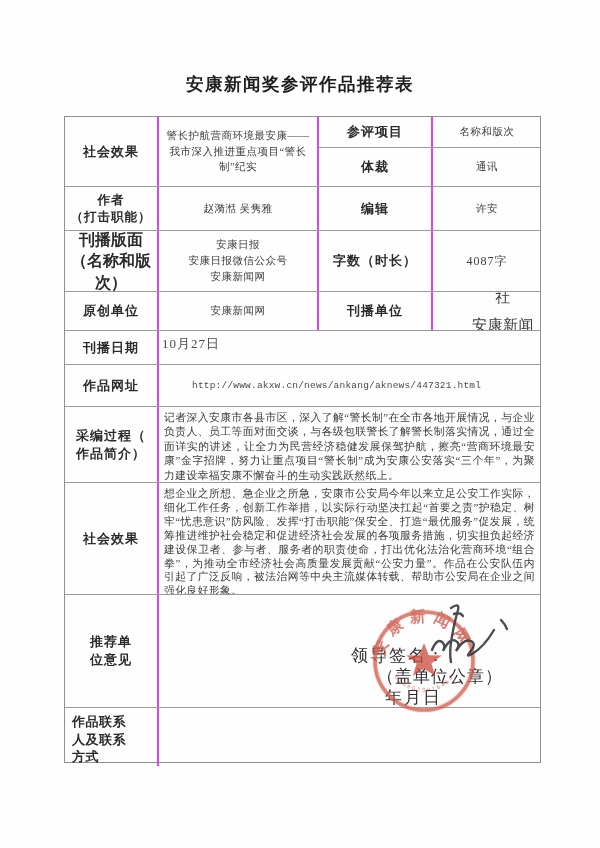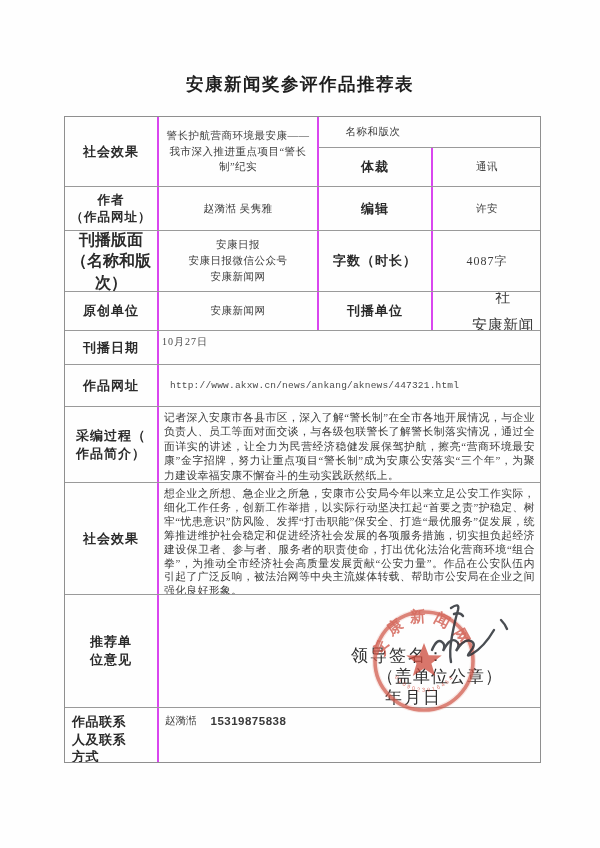--- a/index.html
+++ b/index.html
@@ -36,21 +36,21 @@
     font-size:10.8px;color:#3a3a3a;text-align:justify;letter-spacing:0.4px;
   }
   .para-inner{padding:3px 5px 0 5px;line-height:14.4px;}
   .tight{line-height:13.9px;}
   .url-cell{justify-content:flex-start;}
   .url-text{
     font-family:"Liberation Mono",monospace;font-size:9.5px;color:#4a4a4a;
     padding-left:11px;letter-spacing:0.2px;
   }
   .date-cell{align-items:flex-start;justify-content:flex-start;}
-  .date-text{font-size:10px;color:#4a4a4a;padding:4px 0 0 3px;letter-spacing:1px;}
+  .date-text{font-size:13px;color:#4a4a4a;padding:4px 0 0 3px;letter-spacing:1px;}
   .contact-cell{align-items:flex-start;justify-content:flex-start;}
   .contact-inner{padding:6px 0 0 6px;display:flex;gap:14px;align-items:center;}
   .contact-name{font-size:10.5px;color:#444;}
   .contact-phone{font-family:"Liberation Sans",sans-serif;font-weight:700;font-size:11.5px;color:#3a3a3a;letter-spacing:0.5px;}
   .narrow-lbl{max-width:52px;}
   .contact-lbl{max-width:62px;text-align:left;letter-spacing:0.5px;}
   .opinion-cell{position:relative;}
   .sign-block{
     position:absolute;left:192px;top:50px;
     font-size:17px;color:#2f2f2f;letter-spacing:2px;line-height:21px;
@@ -70,39 +70,42 @@
 
   <div class="row" style="height:70px;">
     <div class="cell colA">
         <span class="lbl">社会效果</span>
       </div>
     <div class="cell colB">
         <span class="val" style="padding:0 6px;">警长护航营商环境最安康——我市深入推进重点项目“警长制”纪实</span>
       </div>
     <div style="display:flex;flex-direction:column;width:222px;flex:none;">
       <div class="row" style="height:31px;border-bottom:1px solid #9a9a9a;">
+        <div class="cell colC">
+            <span class="lbl">参评项目</span>
+          </div>
         <div class="cell colD">
             <span class="val">名称和版次</span>
           </div>
       </div>
       <div class="row" style="height:39px;border-bottom:none;">
         <div class="cell colC">
             <span class="lbl">体裁</span>
           </div>
         <div class="cell colD">
             <span class="val">通讯</span>
           </div>
       </div>
     </div>
   </div>
 
   <div class="row" style="height:44px;">
     <div class="cell colA">
         <span class="lbl" style="font-size:12.5px;">作者
-（作品网址）</span>
+（打击职能）</span>
       </div>
     <div class="cell colB">
         <span class="val">赵漪湉 吴隽雅</span>
       </div>
     <div class="cell colC">
         <span class="lbl">编辑</span>
       </div>
     <div class="cell colD">
         <span class="val">许安</span>
       </div>
@@ -144,21 +147,21 @@
 
   <div class="row" style="height:34px;">
     <div class="cell colA">
         <span class="lbl">刊播日期</span>
       </div>
     <div class="cell date-cell" style="flex:1;">
         <span class="date-text">10月27日</span>
       </div>
   </div>
 
-  <div class="row" style="height:42px;">
+  <div class="row" style="height:42px;gap:22px;">
     <div class="cell colA">
         <span class="lbl">作品网址</span>
       </div>
     <div class="cell url-cell" style="flex:1;">
         <span class="url-text">http://www.akxw.cn/news/ankang/aknews/447321.html</span>
       </div>
   </div>
 
   <div class="row" style="height:76px;">
     <div class="cell colA">
@@ -185,21 +188,21 @@
       </div>
     <div class="cell opinion-cell" style="flex:1;">
       <div class="sign-block">
         <div>领导签名：</div>
         <div class="sign-line2">（盖单位公章）</div>
         <div class="sign-line3">年月日</div>
       </div>
     </div>
   </div>
 
-  <div class="row" style="height:54px;border-bottom:none;">
+  <div class="row" style="height:54px;border-bottom:none;flex-direction:column;">
     <div class="cell colA contact-cell" style="padding:5px 0 0 7px;justify-content:flex-start;">
       <span class="lbl contact-lbl">作品联系人及联系方式</span>
     </div>
     <div class="cell contact-cell" style="flex:1;">
       <div class="contact-inner">
         <span class="contact-name">赵漪湉</span>
         <span class="contact-phone">15319875838</span>
       </div>
     </div>
   </div>

